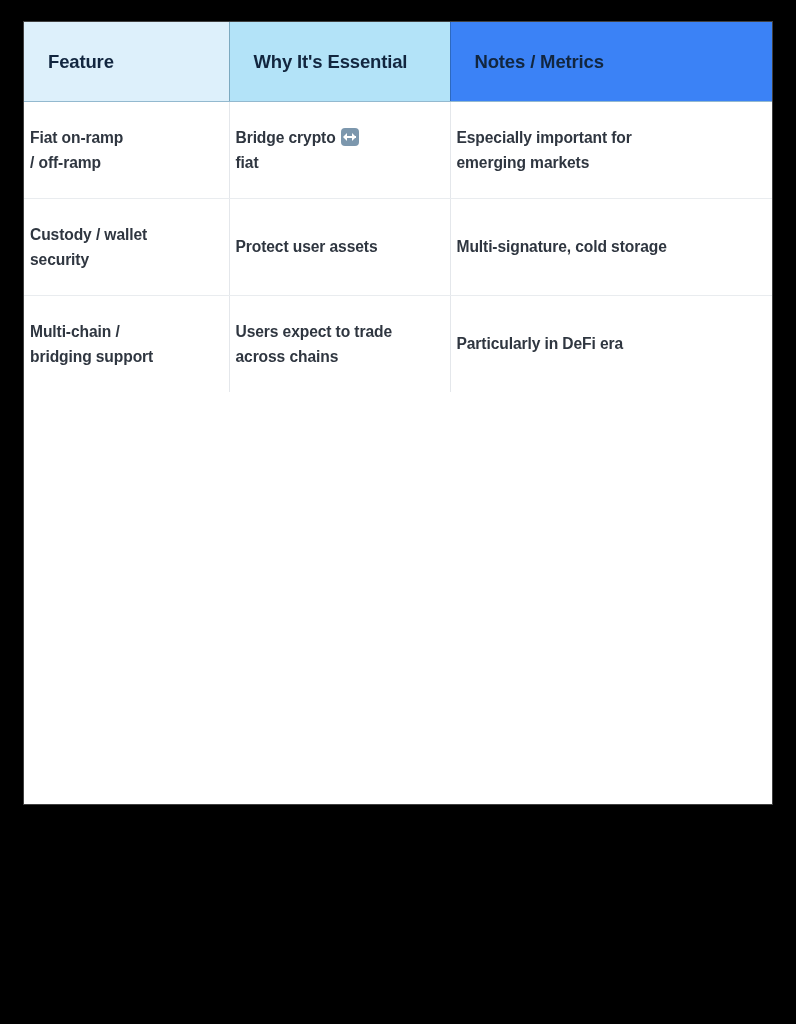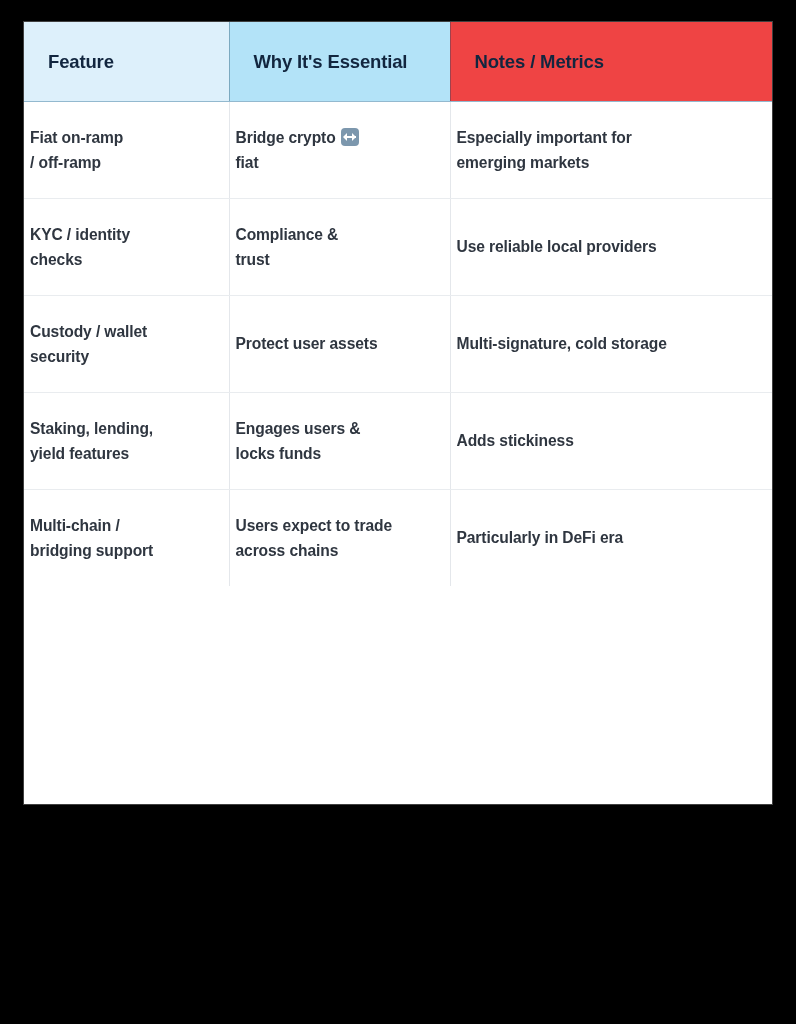--- a/index.html
+++ b/index.html
@@ -79,21 +79,21 @@
     text-align: left;
     vertical-align: middle;
     font-size: 18.5px;
     font-weight: bold;
     color: #12263f;
     letter-spacing: -0.15px;
     border-bottom: 1px solid #93b9cf;
   }
   thead th.h1 { background: #ddf0fb; }
   thead th.h2 { background: #b3e3f8; }
-  thead th.h3 { background: #ef4444; }
+  thead th.h3 { background: #3b82f6; }
   thead th.h2, thead th.h3 { border-left: 1px solid rgba(20,60,90,0.35); }
 
   tbody td {
     padding: 0 24px;
     vertical-align: middle;
     font-size: 15.6px;
     font-weight: bold;
     line-height: 1.62;
     color: #2f3640;
     letter-spacing: -0.1px;
@@ -182,61 +182,35 @@
         <td class="col2">
             <span class="cell-text"><span>Bridge crypto </span><span class="emoji-lr"><span class="arr-r"></span></span><span>
 fiat</span></span>
           </td>
         <td class="col3">
             <span class="cell-text">Especially important for
 emerging markets</span>
           </td>
       </tr>
 
-      <tr class="r-mid">
-        <td class="col1">
-            <span class="cell-text">KYC / identity
-checks</span>
-          </td>
-        <td class="col2">
-            <span class="cell-text">Compliance &amp;
-trust</span>
-          </td>
-        <td class="col3">
-            <span class="cell-text">Use reliable local providers</span>
-          </td>
-      </tr>
 
       <tr class="r-mid">
         <td class="col1">
             <span class="cell-text">Custody / wallet
 security</span>
           </td>
         <td class="col2">
             <span class="cell-text">Protect user assets</span>
           </td>
         <td class="col3">
             <span class="cell-text">Multi-signature, cold storage</span>
           </td>
       </tr>
 
 
-      <tr class="r-mid">
-        <td class="col1">
-            <span class="cell-text">Staking, lending,
-yield features</span>
-          </td>
-        <td class="col2">
-            <span class="cell-text">Engages users &amp;
-locks funds</span>
-          </td>
-        <td class="col3">
-            <span class="cell-text">Adds stickiness</span>
-          </td>
-      </tr>
 
       <tr class="r-mid">
         <td class="col1">
             <span class="cell-text">Multi-chain /
 bridging support</span>
           </td>
         <td class="col2">
             <span class="cell-text">Users expect to trade
 across chains</span>
           </td>

